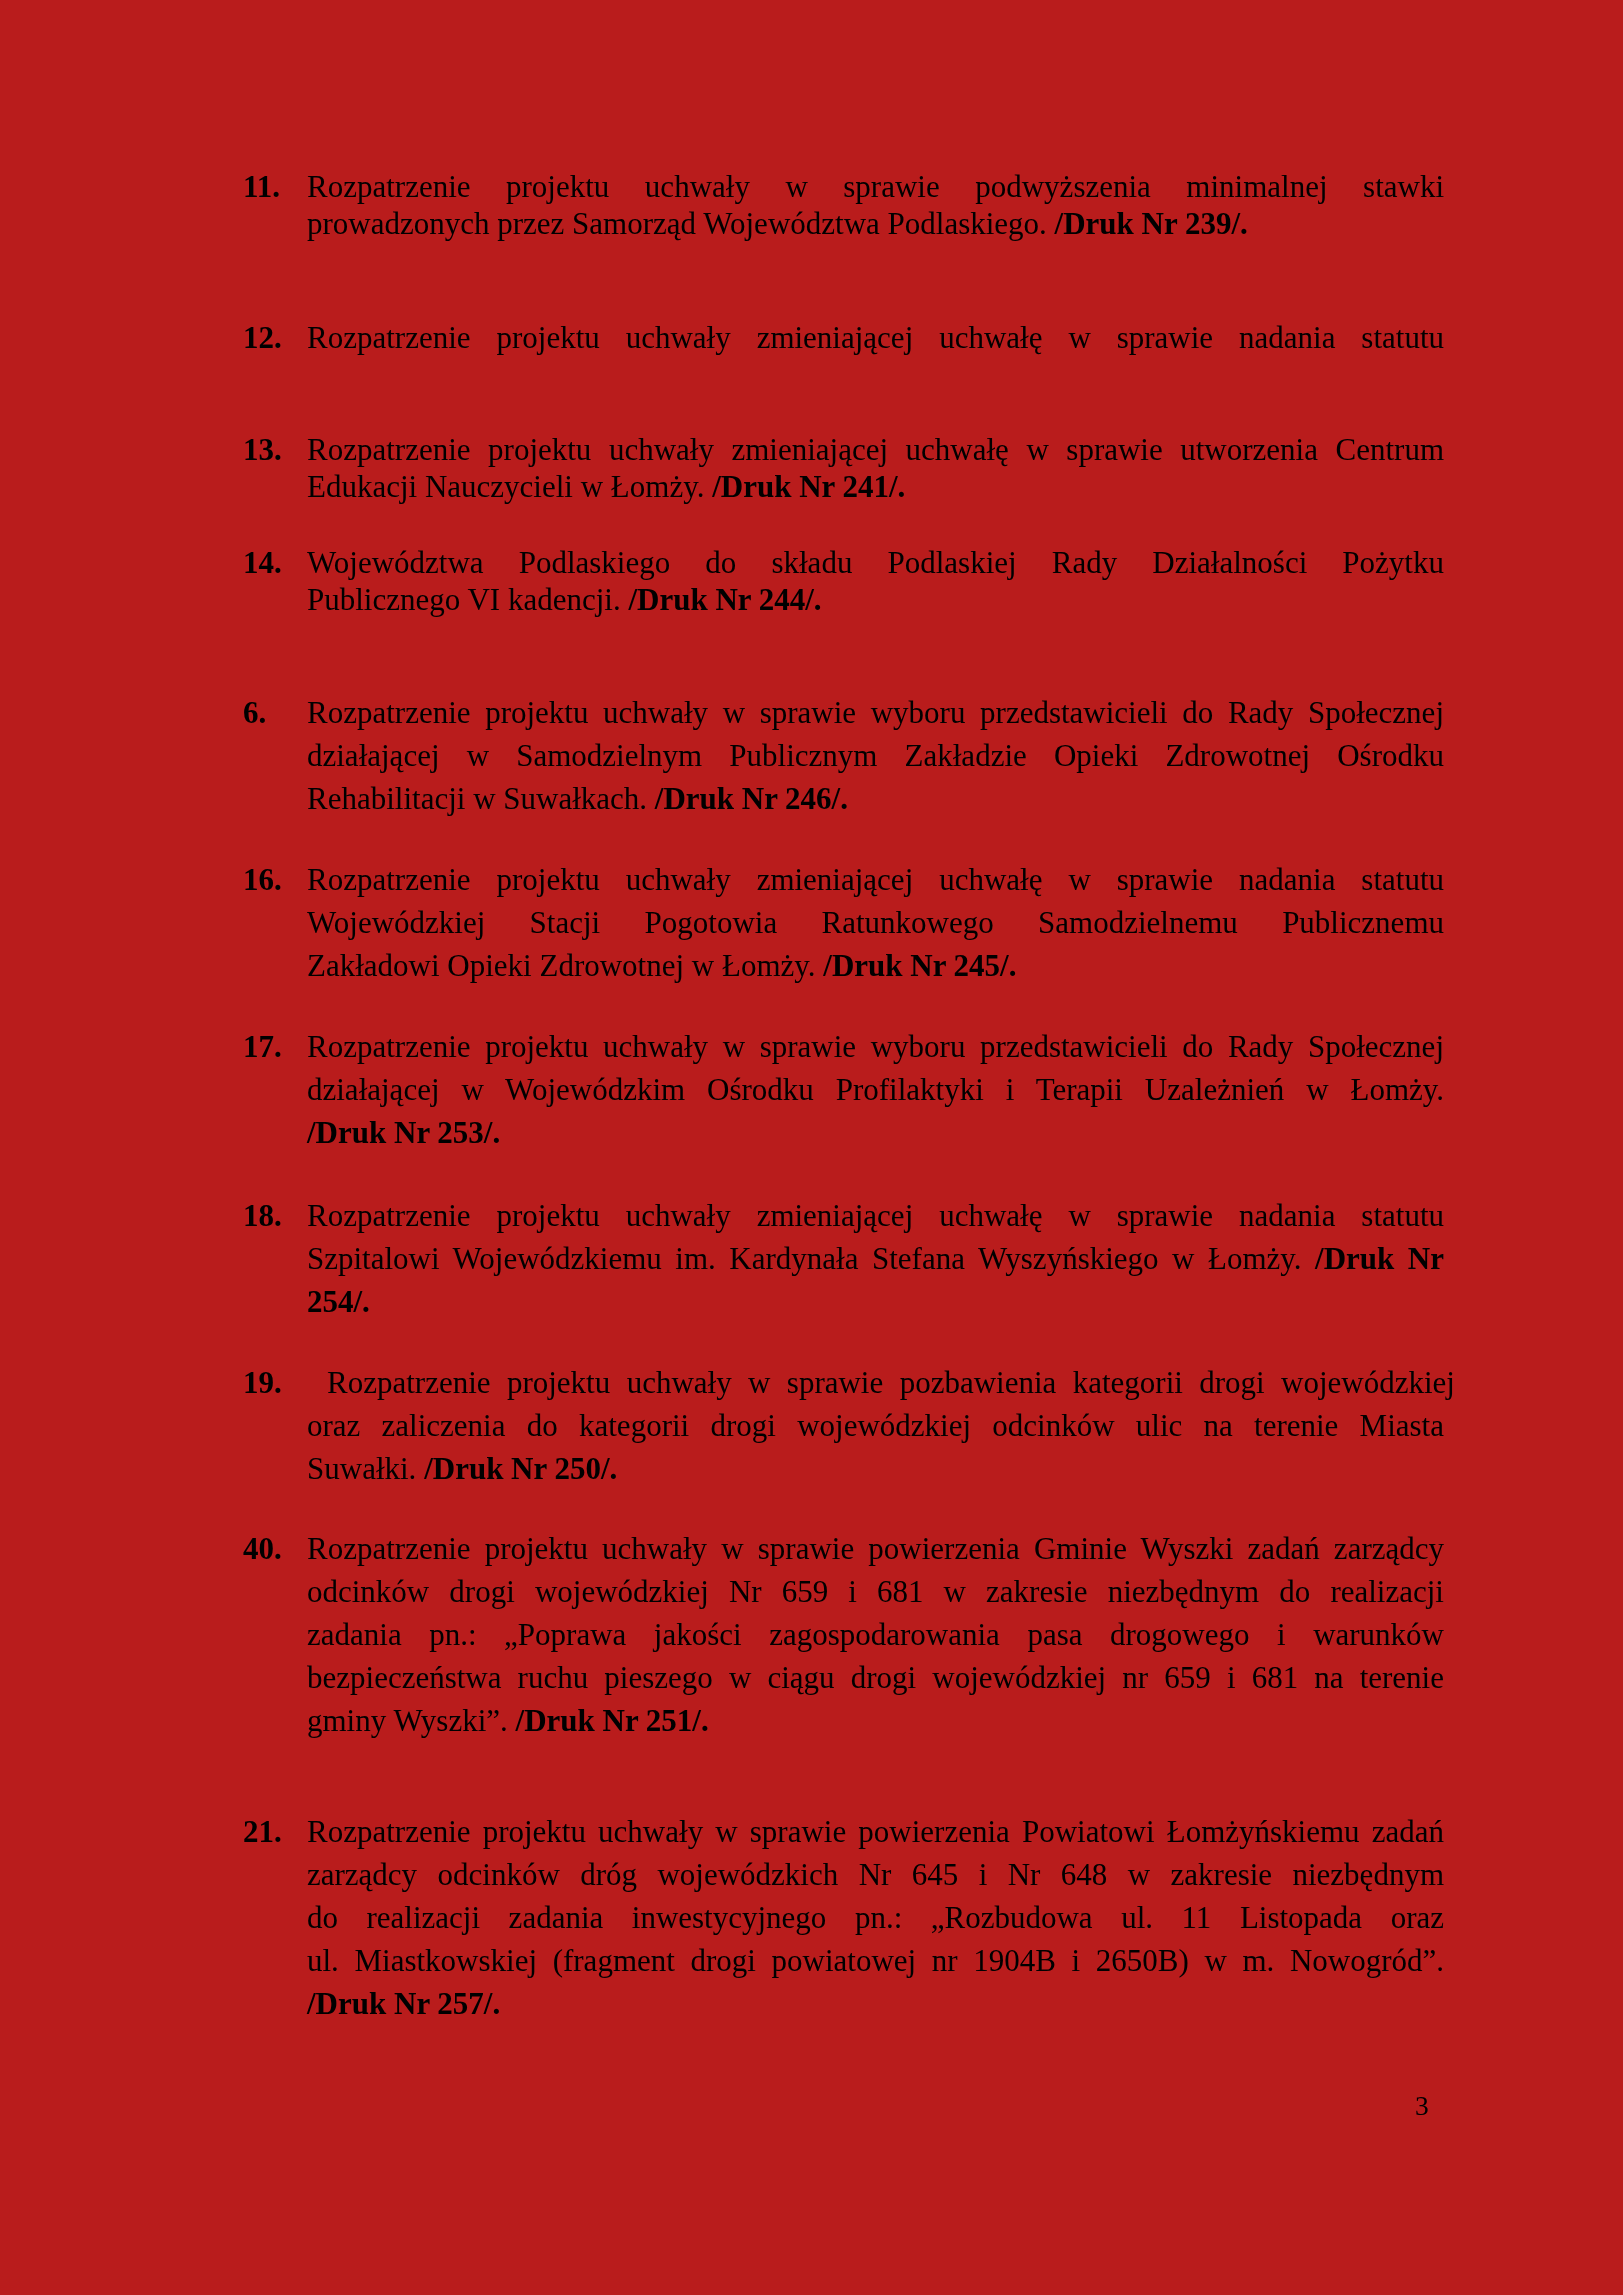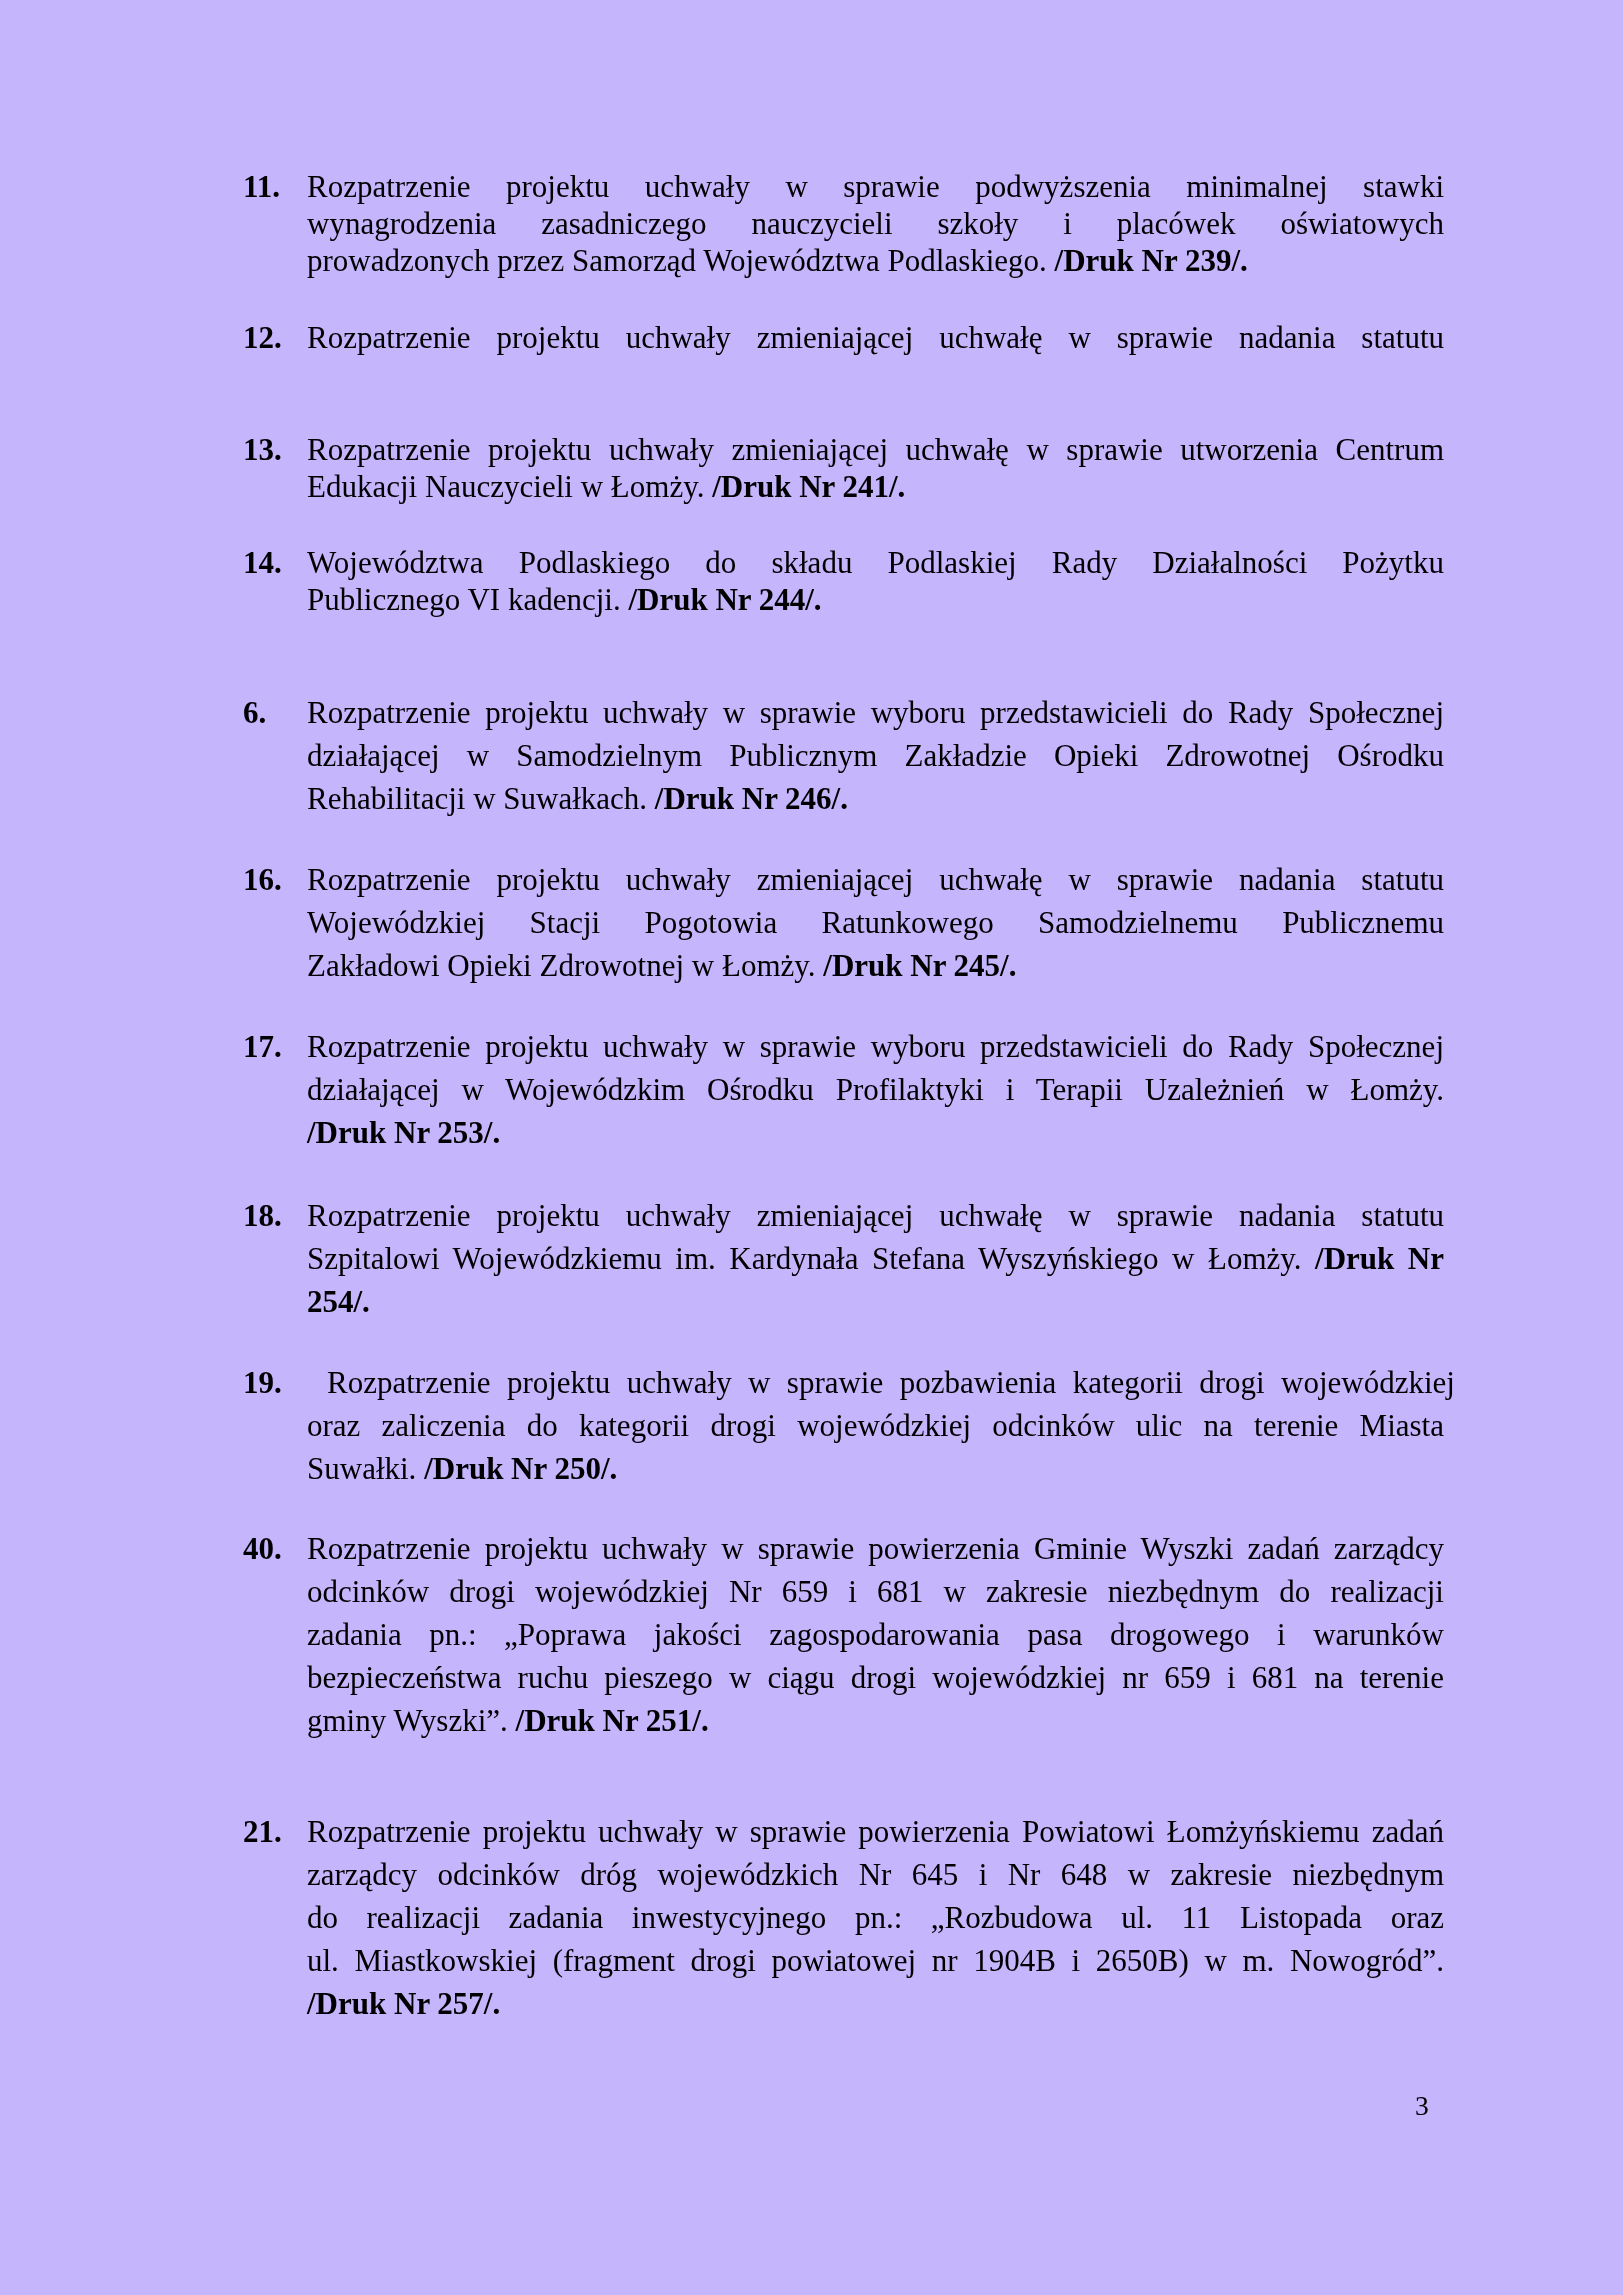--- a/index.html
+++ b/index.html
@@ -13,21 +13,21 @@
     position: relative;
     overflow: hidden;
     font-family: "Liberation Serif", "DejaVu Serif", serif;
     color: #000000;
   }
   .page {
     position: absolute;
     left: 0; top: 0;
     width: 1623px;
     height: 2295px;
-    background: #c4b5fd;
+    background: #b91c1c;
   }
   .item {
     position: absolute;
     left: 243px;
     width: 1185px;
     font-size: 31px;
   }
   .item .num {
     position: absolute;
     left: 0;
@@ -61,21 +61,20 @@
 </style>
 </head>
 <body>
 
 <div class="page">
 
   <div class="item tight" style="top:168px;">
     <span class="num">11.</span>
     <div class="body">
       <span class="line" style="white-space: normal; height: 37px; overflow: hidden;">Rozpatrzenie projektu uchwały w sprawie podwyższenia minimalnej stawki<span style="display: inline-block; width: 100%; height: 0px;"></span></span>
-      <span class="line" style="white-space: normal; height: 37px; overflow: hidden;">wynagrodzenia zasadniczego nauczycieli szkoły i placówek oświatowych<span style="display: inline-block; width: 100%; height: 0px;"></span></span>
       <span class="line last"><span>prowadzonych przez Samorząd Województwa Podlaskiego.</span> <span class="druk">/Druk Nr 239/.</span></span>
     </div>
   </div>
 
   <div class="item tight" style="top:319px;">
     <span class="num">12.</span>
     <div class="body">
       <span class="line" style="white-space: normal; height: 37px; overflow: hidden;">Rozpatrzenie projektu uchwały zmieniającej uchwałę w sprawie nadania statutu<span style="display: inline-block; width: 100%; height: 0px;"></span></span>
     </div>
   </div>

